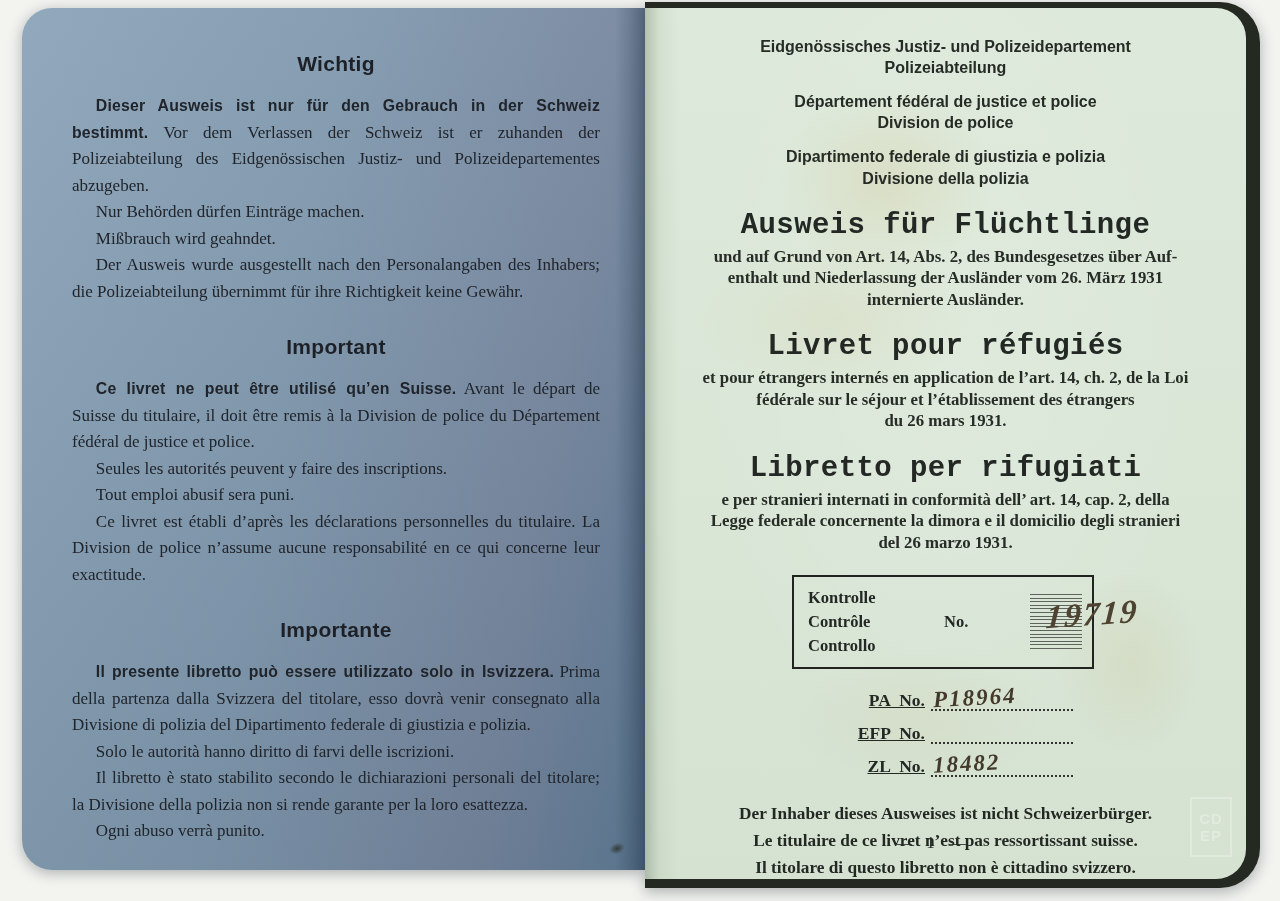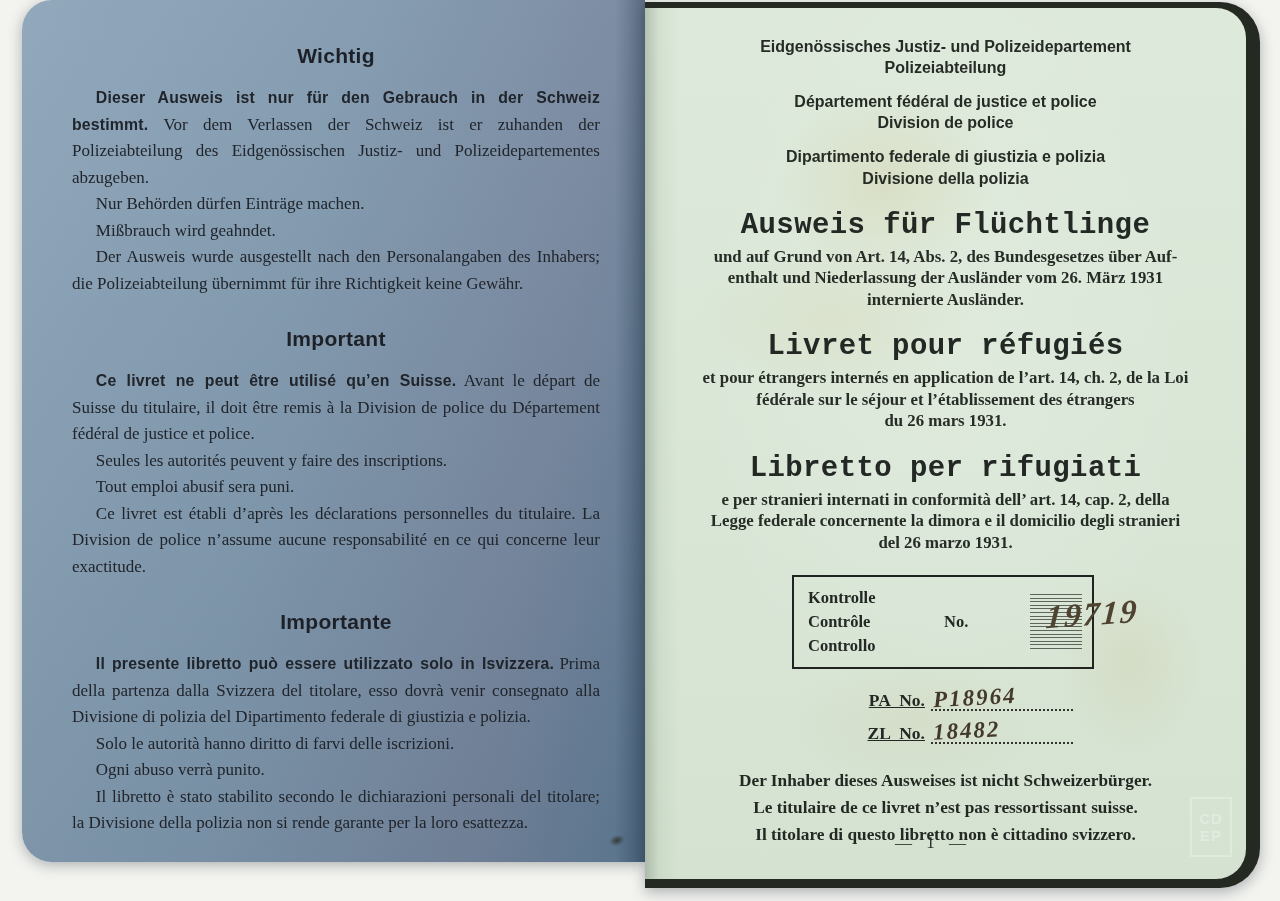--- a/index.html
+++ b/index.html
@@ -7,21 +7,21 @@
   body {
     background:#f3f4f0;
     font-family:"Liberation Serif", serif;
     position:relative;
     overflow:hidden;
   }
   .booklet { position:absolute; inset:0; }
 
   
   .page-left {
-    position:absolute; left:22px; top:0; width:623px; height:862px;
+    position:absolute; left:22px; top:8px; width:623px; height:862px;
     border-radius:30px 0 0 30px;
     background:
       linear-gradient(to bottom, rgba(255,255,255,0.07), rgba(0,0,0,0.05)),
       linear-gradient(100deg, #8aa2b7 0%, #7e97ad 42%, #74859d 78%, #5d7a94 100%);
     box-shadow: 0 3px 14px rgba(40,50,60,0.35);
     color:#1d2127;
   }
   .page-left::after { 
     content:""; position:absolute; right:0; top:0; bottom:0; width:30px;
     background:linear-gradient(to right, rgba(20,40,60,0), rgba(18,36,56,0.32));
@@ -151,22 +151,22 @@
         <p class="para"><span class="lead">Ce livret ne peut être utilisé qu’en Suisse.</span> <span>Avant le départ de Suisse du titulaire, il doit être remis à la Division de police du Département fédéral de justice et police.</span></p>
         <p class="para">Seules les autorités peuvent y faire des inscriptions.</p>
         <p class="para">Tout emploi abusif sera puni.</p>
         <p class="para">Ce livret est établi d’après les déclarations personnelles du titulaire. La Division de police n’assume aucune responsabilité en ce qui concerne leur exactitude.</p>
       </section>
 
       <section class="blk">
         <h2>Importante</h2>
         <p class="para"><span class="lead">Il presente libretto può essere utilizzato solo in Isvizzera.</span> <span>Prima della partenza dalla Svizzera del titolare, esso dovrà venir consegnato alla Divisione di polizia del Dipartimento federale di giustizia e polizia.</span></p>
         <p class="para">Solo le autorità hanno diritto di farvi delle iscrizioni.</p>
+        <p class="para">Il libretto è stato stabilito secondo le dichiarazioni personali del titolare; la Divisione della polizia non si rende garante per la loro esattezza.</p>
         <p class="para">Ogni abuso verrà punito.</p>
-        <p class="para">Il libretto è stato stabilito secondo le dichiarazioni personali del titolare; la Divisione della polizia non si rende garante per la loro esattezza.</p>
       </section>
 
     </div>
     <div class="ink-smudge"></div>
   </div>
 
   <div class="cover-right"></div>
 
   <div class="page-right">
     <div class="stain s1"></div>
@@ -219,20 +219,26 @@
       </div>
 
       <div class="numbers">
         <div class="num-row">
           <span class="num-label">PA No.</span>
           <span class="num-leader">
               <span class="hand">P18964</span>
             </span>
         </div>
         <div class="num-row">
+          <span class="num-label">EFP No.</span>
+          <span class="num-leader">
+              <span class="hand"></span>
+            </span>
+        </div>
+        <div class="num-row">
           <span class="num-label">ZL No.</span>
           <span class="num-leader">
               <span class="hand">18482</span>
             </span>
         </div>
       </div>
 
       <div class="statements">
         <div>Der Inhaber dieses Ausweises ist nicht Schweizerbürger.</div>
         <div>Le titulaire de ce livret n’est pas ressortissant suisse.</div>

